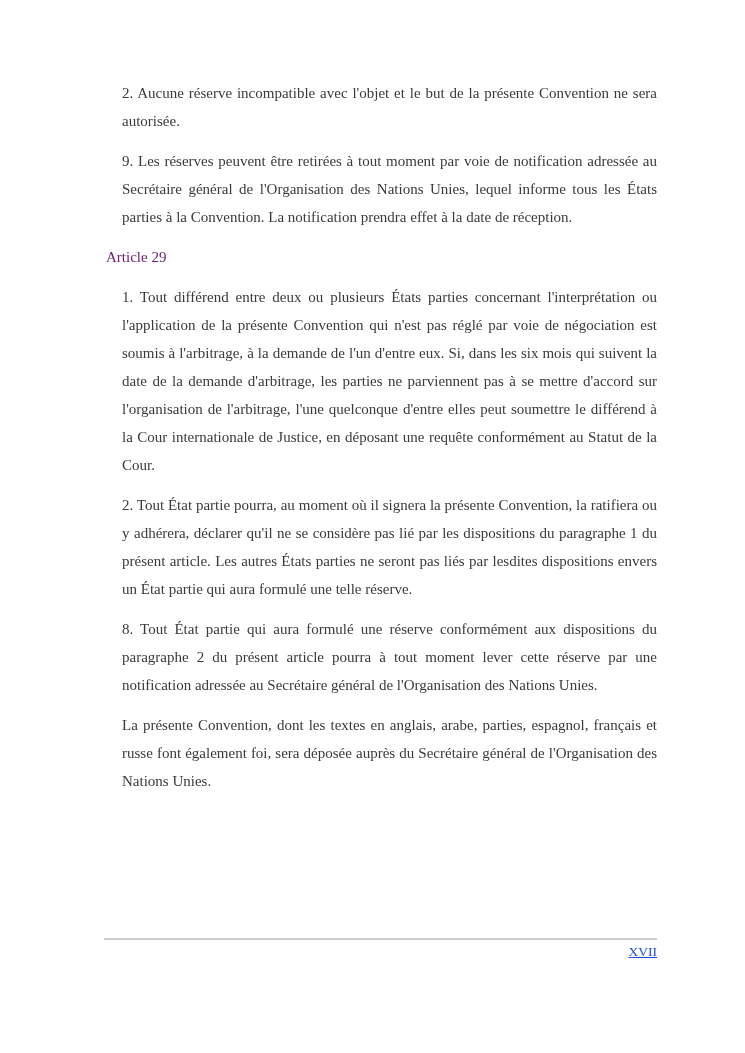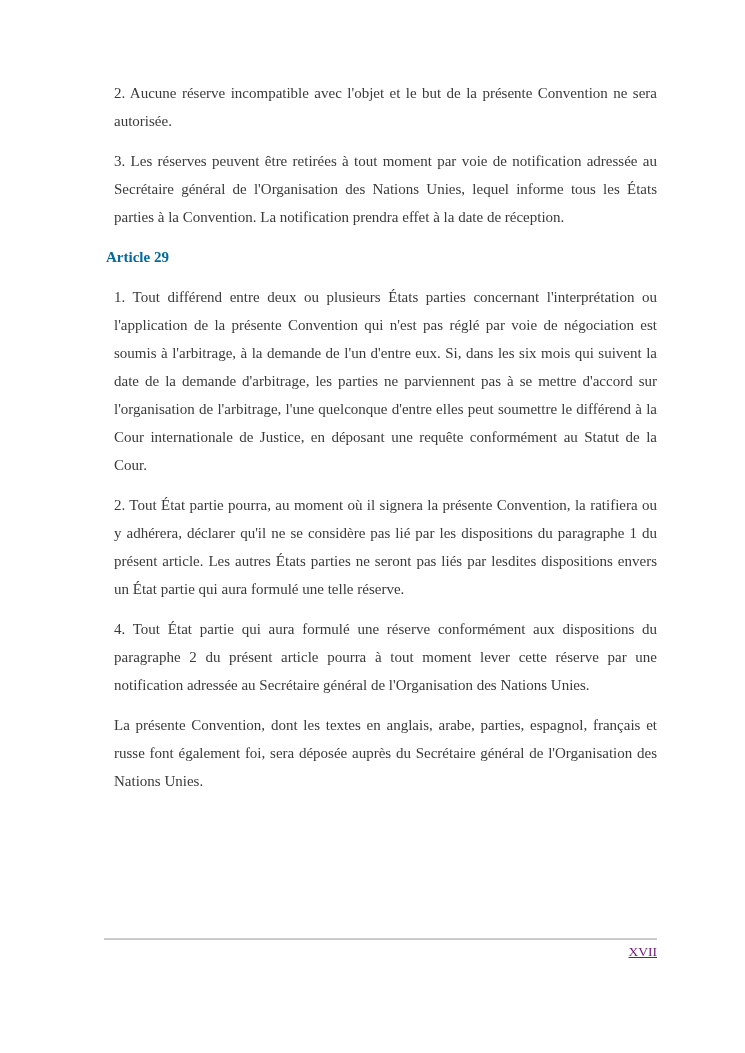--- a/index.html
+++ b/index.html
@@ -21,67 +21,67 @@
     width: 551px;
     font-family: "Liberation Serif", "DejaVu Serif", serif;
     font-size: 15px;
     line-height: 28px;
     color: #3a3a3a;
     text-align: justify;
     hyphens: none;
     -webkit-hyphens: none;
   }
   .para {
-    margin: 0 0 12px 8px;
+    margin: 0 0 12px 16px;
   }
   .heading {
     margin: 0 0 12px 0;
     font-size: 15px;
-    font-weight: bold;
-    color: #0369a1;
+    font-weight: normal;
+    color: #701a75;
     text-align: left;
   }
   .footer-rule {
     position: absolute;
     top: 938px;
     left: 104px;
     width: 553px;
     height: 2px;
     background: #cbcbcb;
   }
   .page-number {
     position: absolute;
     top: 944px;
     left: 106px;
     width: 551px;
     text-align: right;
     font-family: "Liberation Serif", "DejaVu Serif", serif;
     font-size: 13.5px;
     line-height: 16px;
-    color: #701a75;
+    color: #1d4ed8;
     text-decoration: underline;
   }
 </style>
 </head>
 <body>
 
 <div class="page">
 
   <main class="content">
     <p class="para">2. Aucune réserve incompatible avec l'objet et le but de la présente Convention ne sera autorisée.</p>
 
-    <p class="para">3. Les réserves peuvent être retirées à tout moment par voie de notification adressée au Secrétaire général de l'Organisation des Nations Unies, lequel informe tous les États parties à la Convention. La notification prendra effet à la date de réception.</p>
+    <p class="para">9. Les réserves peuvent être retirées à tout moment par voie de notification adressée au Secrétaire général de l'Organisation des Nations Unies, lequel informe tous les États parties à la Convention. La notification prendra effet à la date de réception.</p>
 
     <h2 class="heading">Article 29</h2>
 
     <p class="para">1. Tout différend entre deux ou plusieurs États parties concernant l'interprétation ou l'application de la présente Convention qui n'est pas réglé par voie de négociation est soumis à l'arbitrage, à la demande de l'un d'entre eux. Si, dans les six mois qui suivent la date de la demande d'arbitrage, les parties ne parviennent pas à se mettre d'accord sur l'organisation de l'arbitrage, l'une quelconque d'entre elles peut soumettre le différend à la Cour internationale de Justice, en déposant une requête conformément au Statut de la Cour.</p>
 
     <p class="para">2. Tout État partie pourra, au moment où il signera la présente Convention, la ratifiera ou y adhérera, déclarer qu'il ne se considère pas lié par les dispositions du paragraphe 1 du présent article. Les autres États parties ne seront pas liés par lesdites dispositions envers un État partie qui aura formulé une telle réserve.</p>
 
-    <p class="para">4. Tout État partie qui aura formulé une réserve conformément aux dispositions du paragraphe 2 du présent article pourra à tout moment lever cette réserve par une notification adressée au Secrétaire général de l'Organisation des Nations Unies.</p>
+    <p class="para">8. Tout État partie qui aura formulé une réserve conformément aux dispositions du paragraphe 2 du présent article pourra à tout moment lever cette réserve par une notification adressée au Secrétaire général de l'Organisation des Nations Unies.</p>
 
 
     <p class="para">La présente Convention, dont les textes en anglais, arabe, parties, espagnol, français et russe font également foi, sera déposée auprès du Secrétaire général de l'Organisation des Nations Unies.</p>
   </main>
 
   <div class="footer-rule"></div>
 
   <div class="page-number">XVII</div>
 
 </div>

